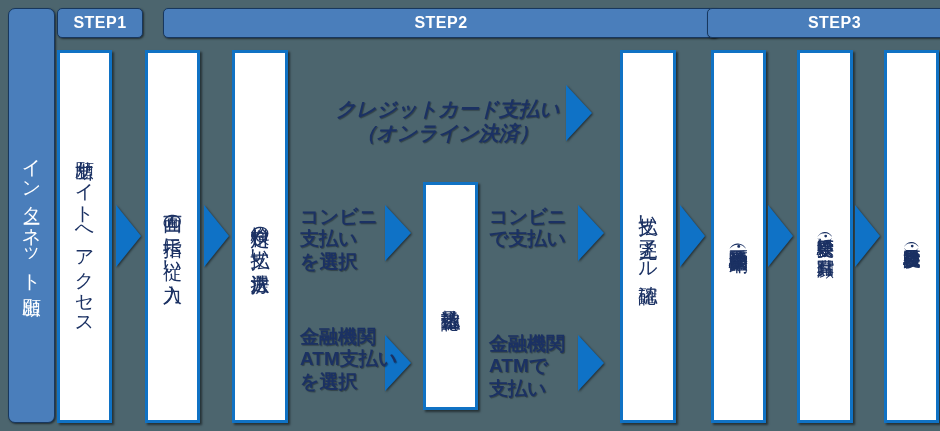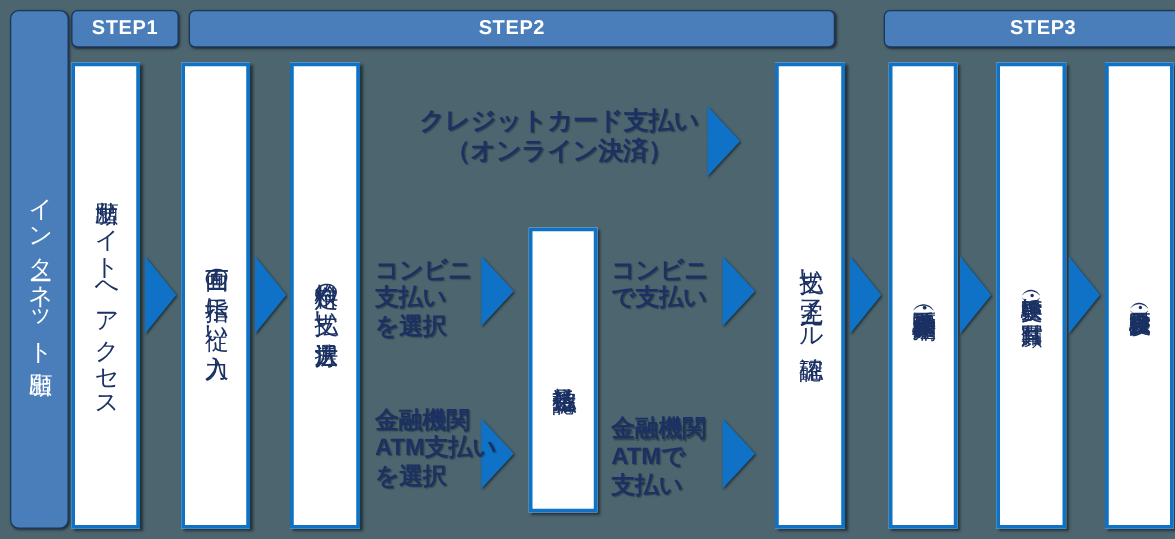--- a/index.html
+++ b/index.html
@@ -103,21 +103,21 @@
   .label.center { text-align: center; }
 </style>
 </head>
 <body>
 
 <div id="canvas">
 
   <div class="step-bar" style="left:57px; width:86px;">
     <span>STEP1</span>
   </div>
-  <div class="step-bar" style="left:151px; width:517px;">
+  <div class="step-bar" style="left:163px; width:556px;">
     <span>STEP2</span>
   </div>
   <div class="step-bar" style="left:707px; width:255px;">
     <span>STEP3</span>
   </div>
 
   <div class="blue-col" style="left:8px; top:8px; width:47px; height:415px;">
     <span class="vtext">インターネット出願</span>
   </div>
 
@@ -166,21 +166,21 @@
   <div class="arrow" style="left:385px; top:335px; border-width:28px 0 28px 26px;"></div>
 
   <div class="arrow" style="left:578px; top:335px; border-width:28px 0 28px 26px;"></div>
 
   <div class="arrow" style="left:680px; top:205px; border-width:31px 0 31px 25px;"></div>
 
   <div class="arrow" style="left:768px; top:205px; border-width:31px 0 31px 25px;"></div>
 
   <div class="arrow" style="left:855px; top:205px; border-width:31px 0 31px 25px;"></div>
 
-  <div class="label center" style="left:330px; top:86px; width:235px; font-size:20px;">クレジットカード支払い
+  <div class="label center" style="left:330px; top:98px; width:235px; font-size:20px;font-style:italic;">クレジットカード支払い
 （オンライン決済）</div>
 
   <div class="label" style="left:300px; top:206px; width:85px; font-size:19px;">コンビニ
 支払い
 を選択</div>
 
   <div class="label" style="left:489px; top:206px; width:90px; font-size:19px;">コンビニ
 で支払い</div>
 
   <div class="label" style="left:300px; top:326px; width:88px; font-size:19px;">金融機関

